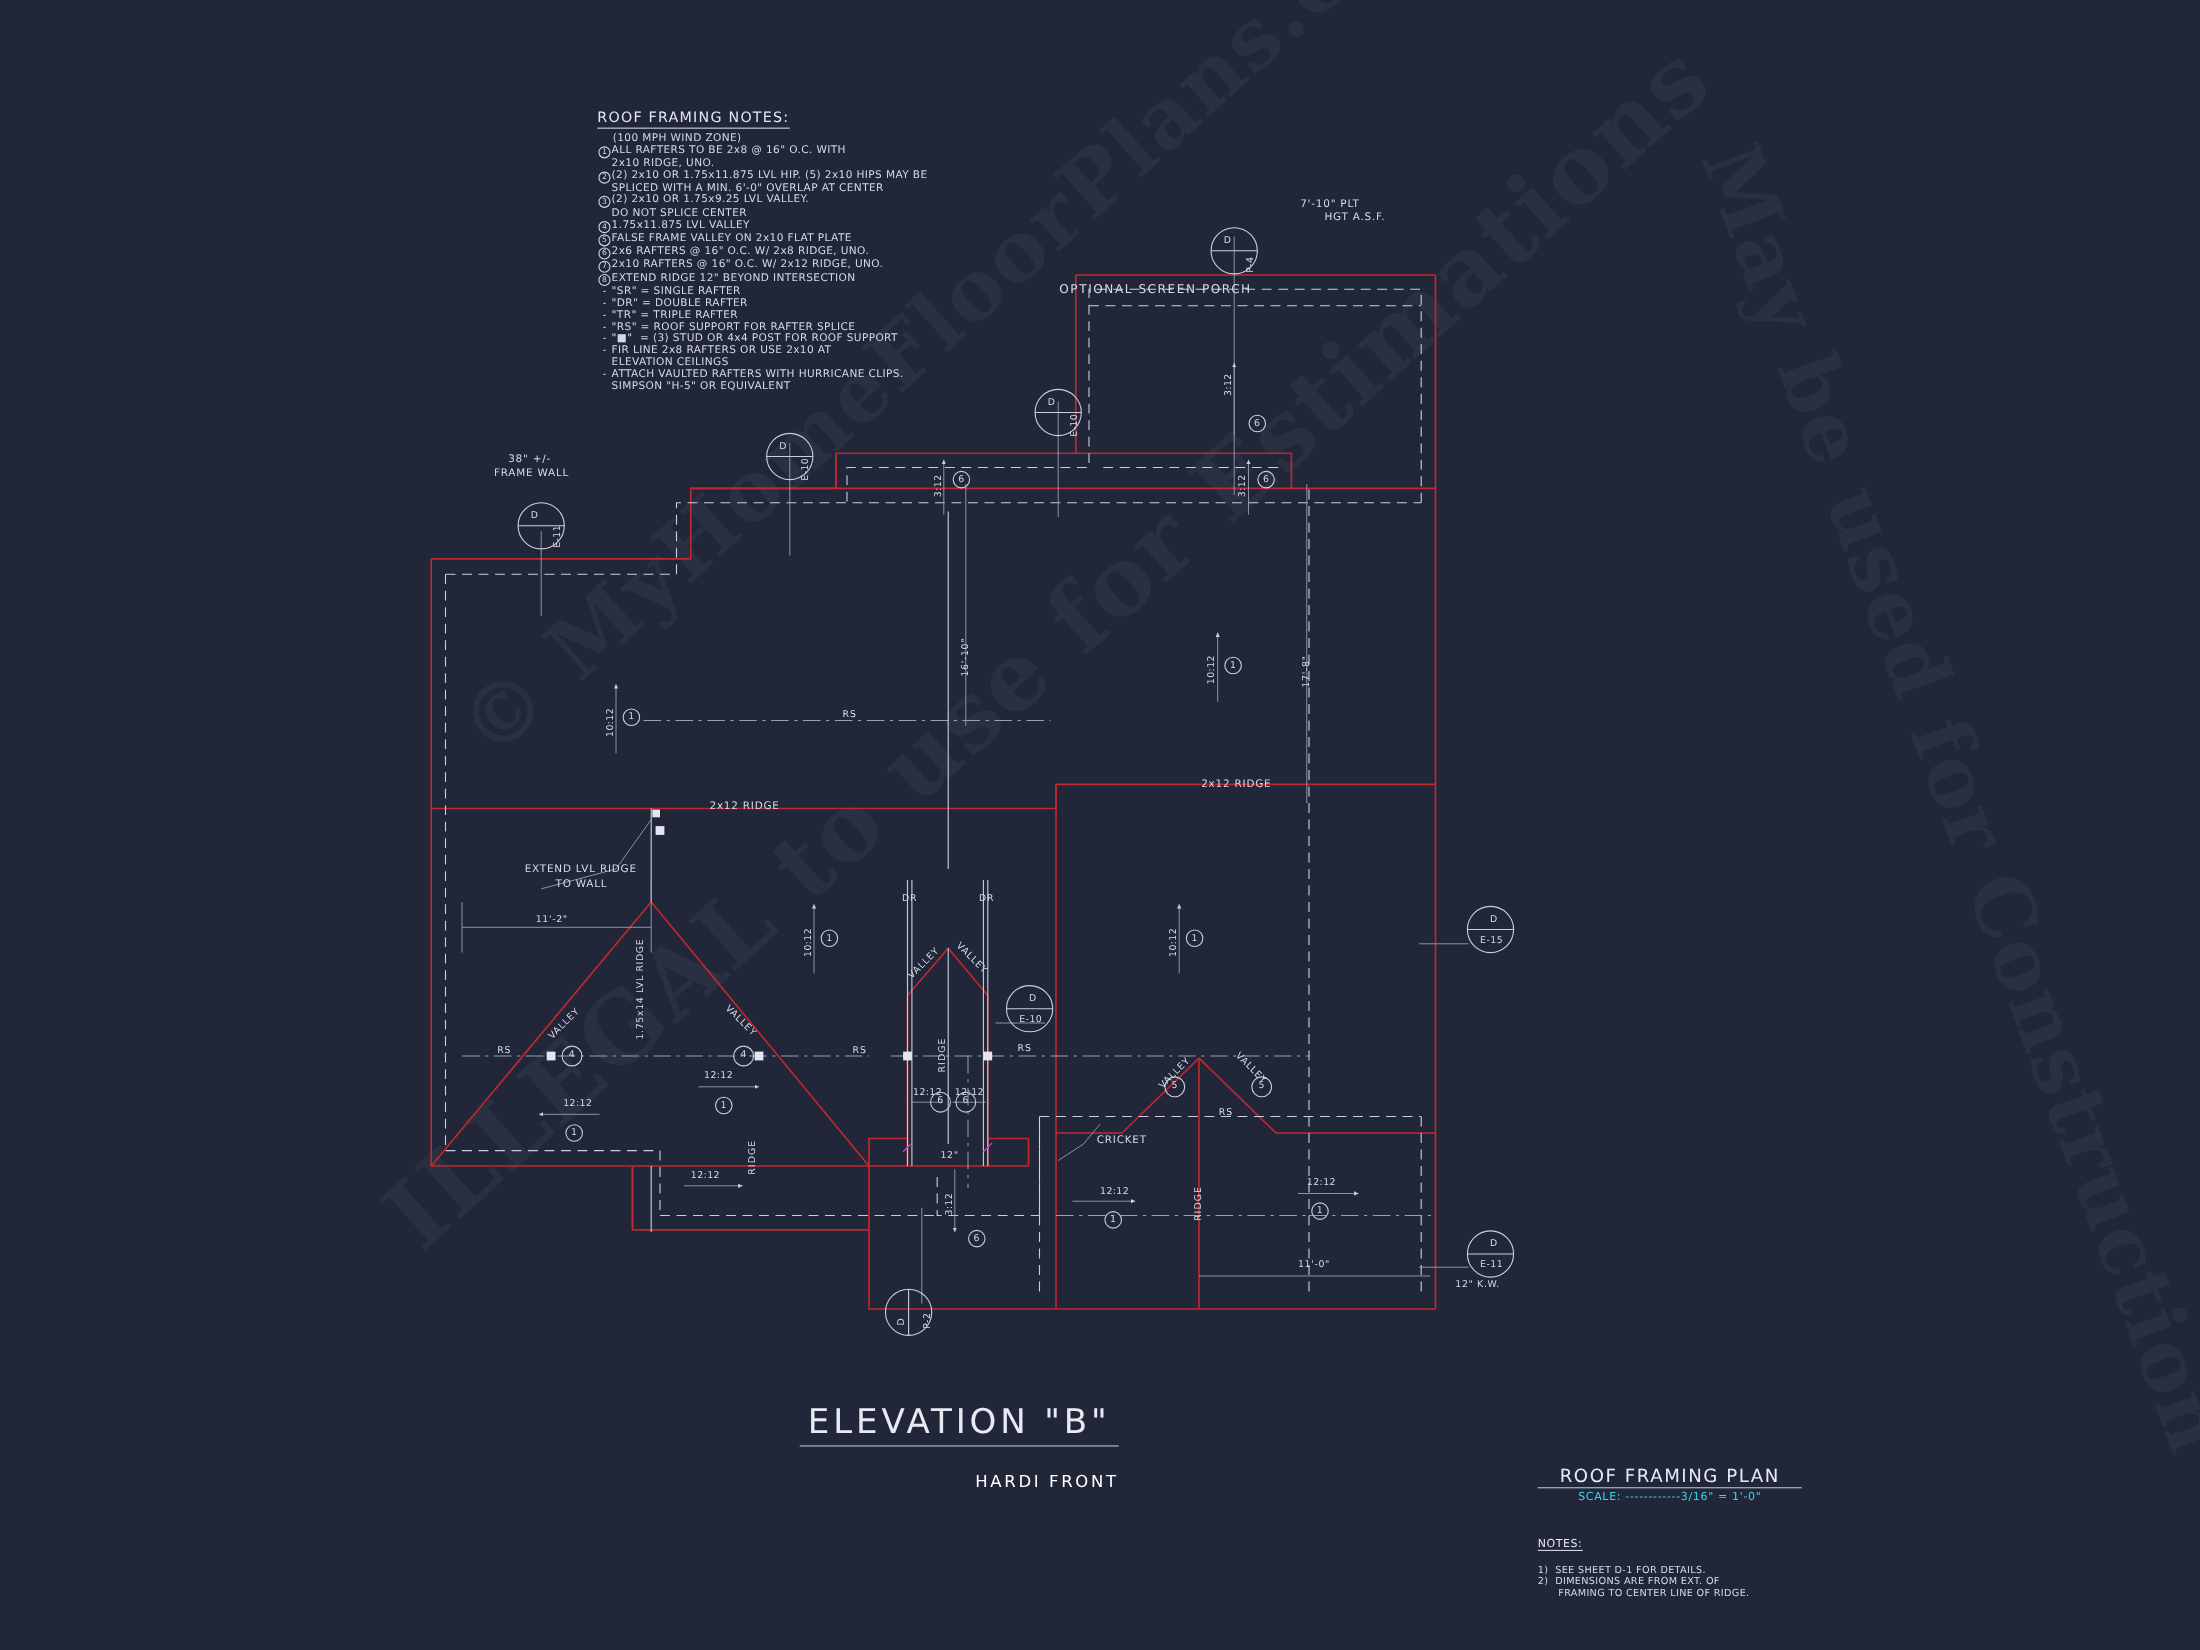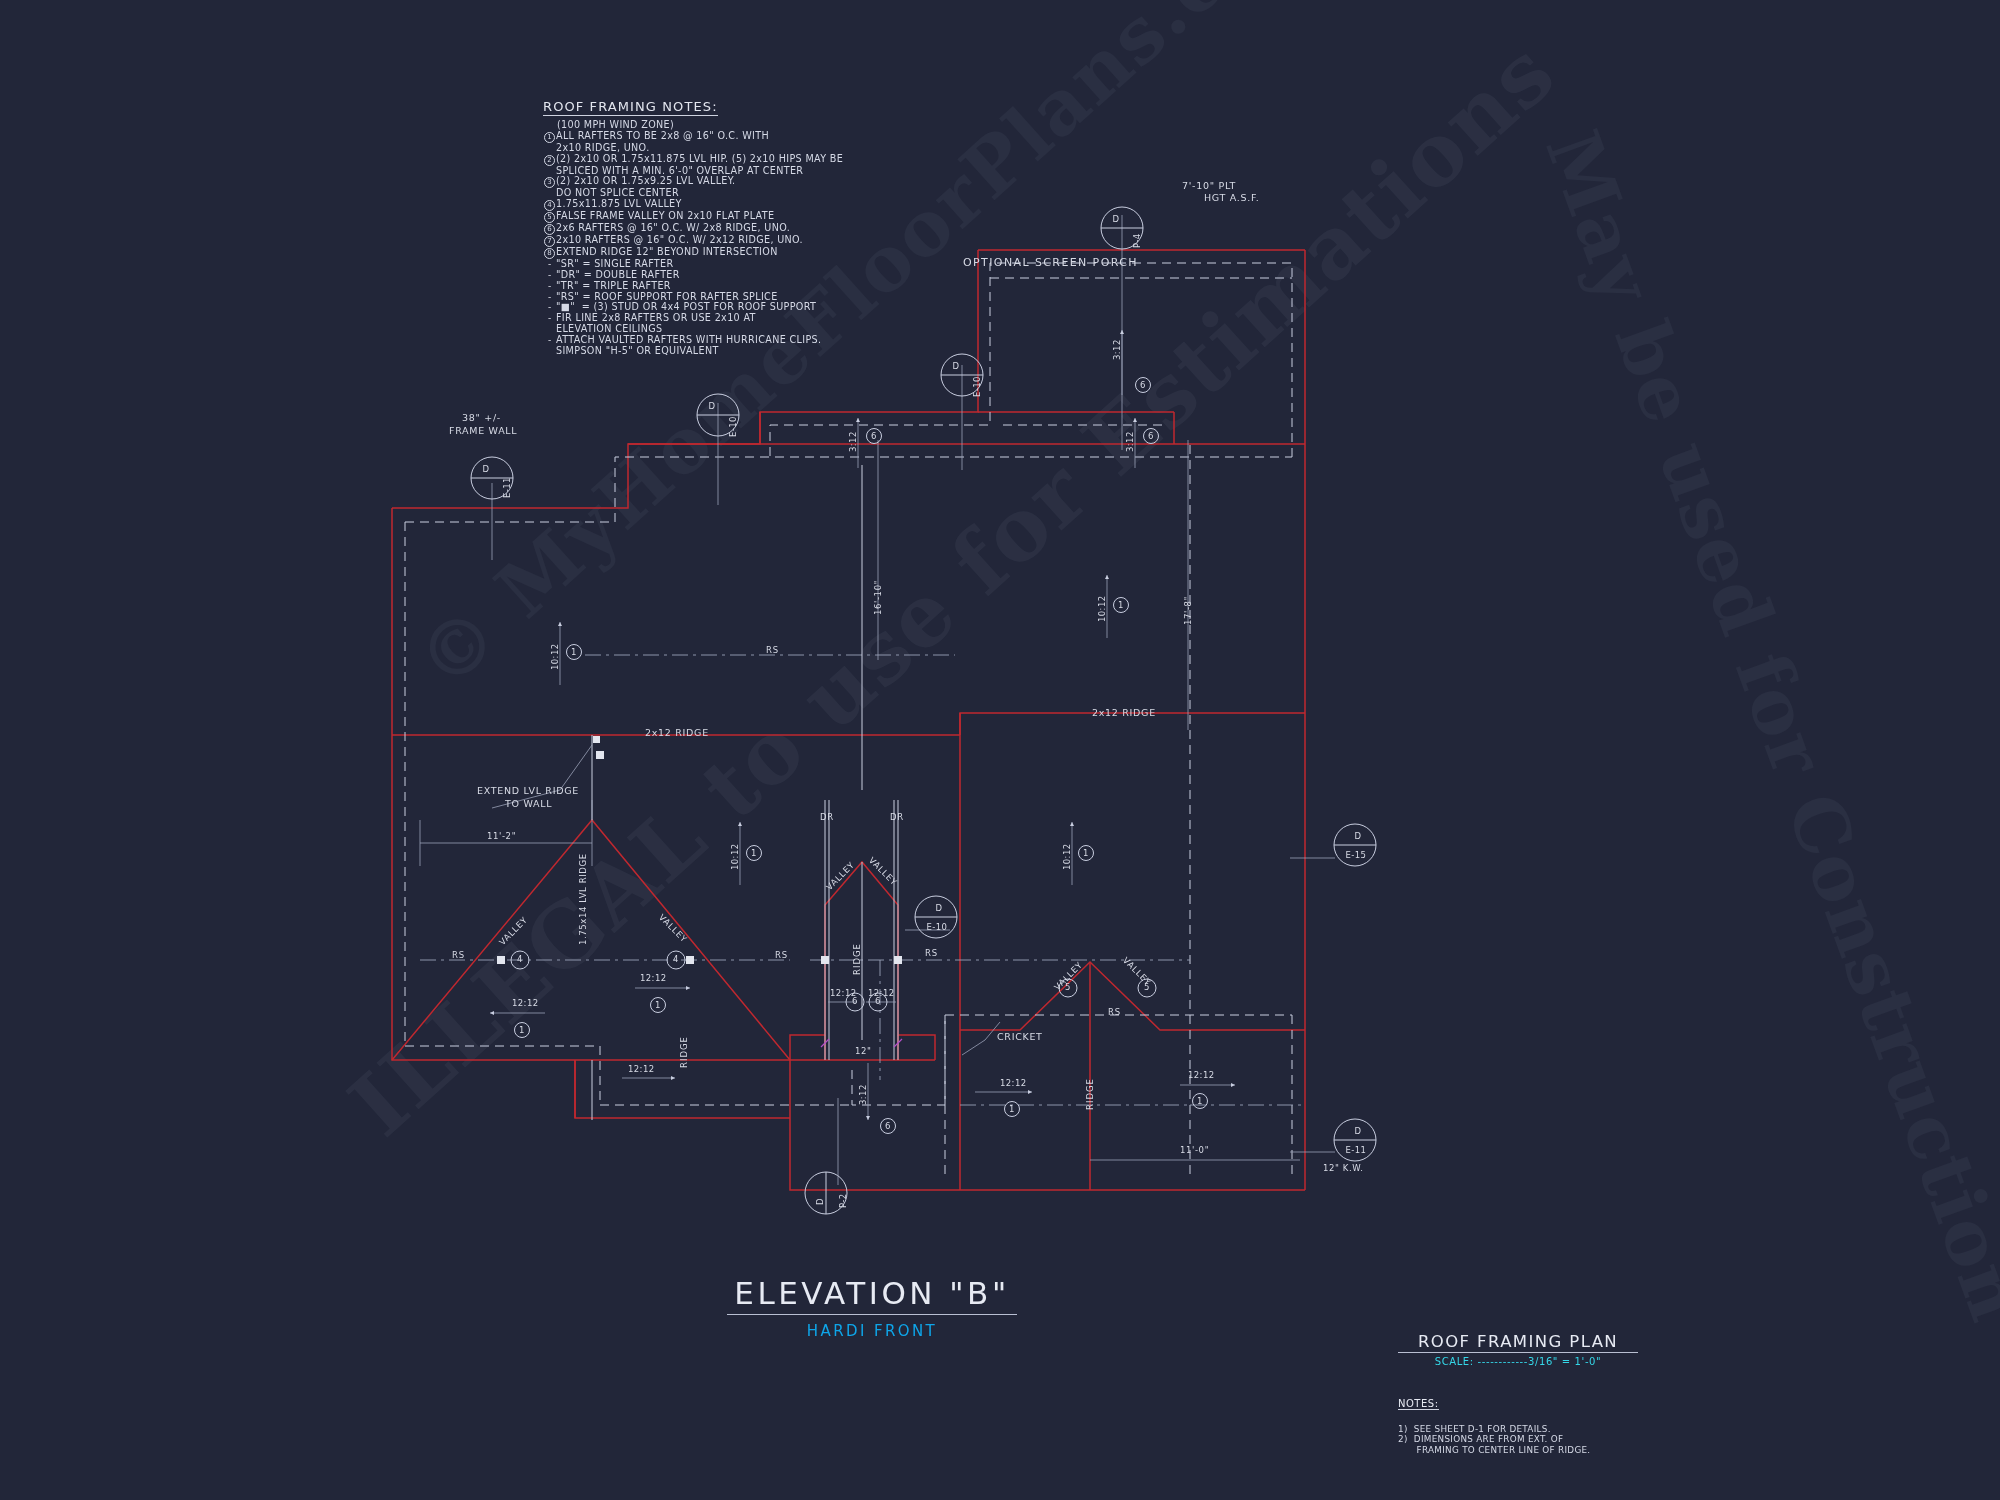--- a/index.html
+++ b/index.html
@@ -26,21 +26,21 @@
   .note-row{display:flex;align-items:flex-start;}
   .note-num{width:13px;flex:0 0 13px;font-size:8.2px;line-height:10.8px;text-align:center;}
   .circ{display:inline-block;width:9px;height:9px;line-height:9px;border:1px solid #d5d9e6;
         border-radius:50%;font-size:7px;text-align:center;color:#d5d9e6;}
   .note-dash{width:13px;flex:0 0 13px;text-align:center;font-size:9px;line-height:10.8px;}
 
   
   #elev-title{position:absolute;left:727px;top:1275px;width:290px;text-align:center;}
   #elev-main{font-size:31px;letter-spacing:3.5px;color:#e7eaf3;
              border-bottom:1.4px solid #b9bfd2;padding-bottom:3px;}
-  #elev-sub{font-size:15px;letter-spacing:2.4px;color:#0ea5e9;margin-top:7px;}
+  #elev-sub{font-size:15px;letter-spacing:2.4px;color:#ffffff;margin-top:23px;text-align:right;}
 
   #rfp-title{position:absolute;left:1398px;top:1332px;width:240px;}
   #rfp-main{font-size:16.5px;letter-spacing:1.4px;color:#e7eaf3;text-align:center;
             border-bottom:1.3px solid #b9bfd2;padding-bottom:1px;}
   #rfp-scale{font-size:10px;letter-spacing:.6px;color:#35d7e8;text-align:center;margin-top:3px;}
   #rfp-notes-title{font-size:10px;letter-spacing:.5px;color:#e7eaf3;margin-top:31px;
                    border-bottom:1px solid #cfd3e0;display:inline-block;}
   .rfp-note{font-size:8.8px;line-height:10.4px;letter-spacing:.3px;color:#d5d9e6;
             white-space:pre;}
 

